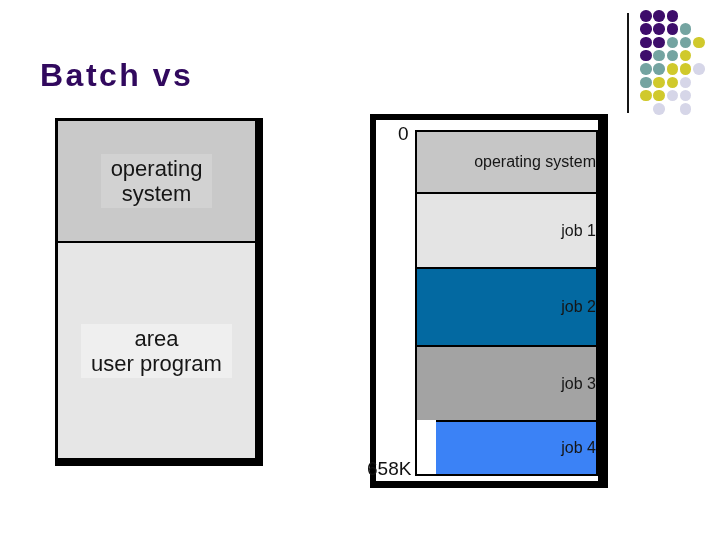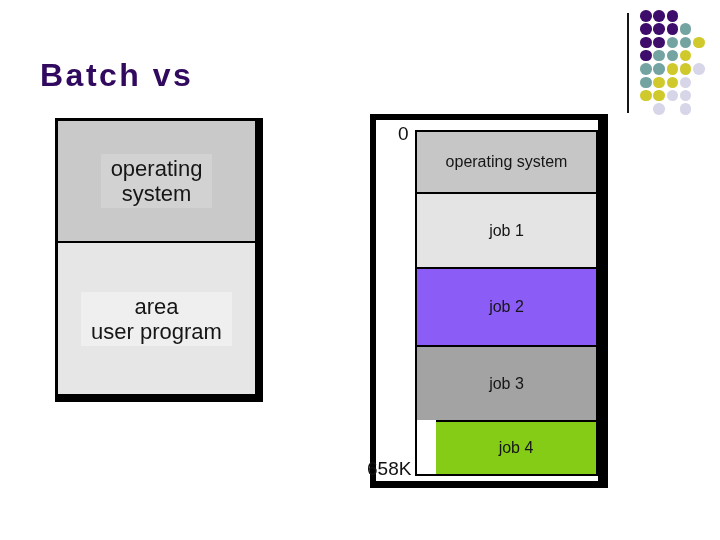--- a/index.html
+++ b/index.html
@@ -44,21 +44,21 @@
   .dot {
     position: absolute;
     width: 11.5px; height: 11.5px;
     border-radius: 50%;
   }
 
   
   .left-diagram {
     position: absolute;
     left: 55px; top: 118px;
-    width: 208px; height: 284px;
+    width: 208px; height: 348px;
     box-sizing: border-box;
     border: solid #000;
     border-width: 3px 8px 8px 3px;
     display: flex;
     flex-direction: column;
     background: #e6e6e6;
   }
   .ld-os {
     height: 120px;
     background: #c9c9c9;
@@ -93,21 +93,21 @@
   }
   .rd-inner {
     position: absolute;
     left: 39px; top: 10px; right: 0; bottom: 5px;
     box-sizing: border-box;
     border: 2px solid #000;
     display: flex;
     flex-direction: column;
   }
   .rd-section {
-    display: flex; align-items: center; justify-content: center;
+    display: flex; align-items: center; justify-content: flex-end;
     font-size: 16px;
     color: #161616;
     border-top: 2px solid #000;
   }
   .rd-section:first-child { border-top: none; }
   .addr {
     position: absolute;
     font-size: 19px;
     color: #111111;
     line-height: 1;
@@ -176,24 +176,24 @@
 
 <div class="right-diagram">
   <div class="addr addr-top">0</div>
   <div class="rd-inner" id="rd-inner">
       <div class="rd-section" style="height: 60px; background: rgb(198, 198, 198);">
         <span>operating system</span>
       </div>
       <div class="rd-section" style="height: 73px; background: rgb(228, 228, 228);">
         <span>job 1</span>
       </div>
-      <div class="rd-section" style="height: 76px; background: #8b5cf6;">
+      <div class="rd-section" style="height: 76px; background: #0369a1;">
         <span>job 2</span>
       </div>
       <div class="rd-section" style="height: 73px; background: #a3a3a3;">
         <span>job 3</span>
       </div>
-      <div class="rd-section" style="flex: 1 1 0%; background: #84cc16; margin-left: 19px;">
+      <div class="rd-section" style="flex: 1 1 0%; background: #3b82f6; margin-left: 19px;">
         <span>job 4</span>
       </div>
     </div>
   <div class="addr addr-bottom">658K</div>
 </div>
 
 </body></html>

